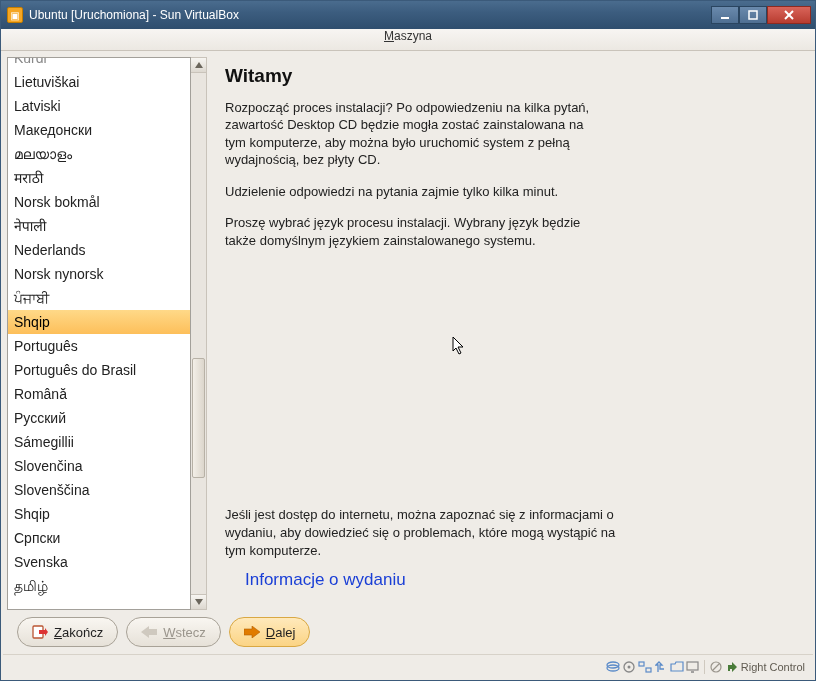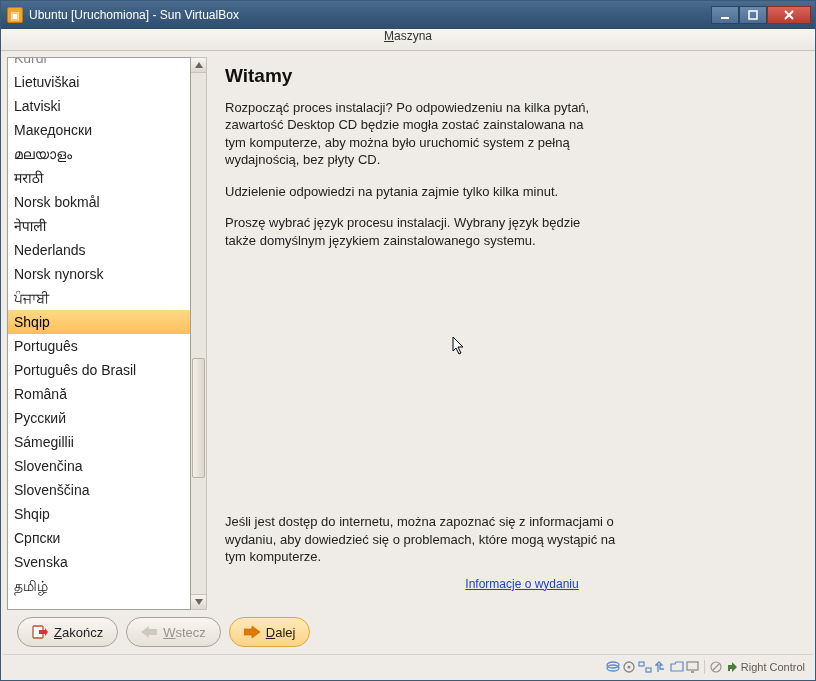--- a/index.html
+++ b/index.html
@@ -136,24 +136,22 @@
   .text-column h1 {
     margin: 0 0 10px 0;
     font-size: 19px;
     font-weight: bold;
     color: #111;
   }
   .text-column p { margin: 0 0 14px 0; max-width: 370px; }
   .spacer { flex: 1; }
   .release-link {
     color: #1a3fd6;
-    text-decoration: underline;
     margin: 4px 0 10px 20px;
-    font-size: 12px;
-    text-align: center;
+    font-size: 17px;
   }
 
   .button-row {
     height: 44px;
     display: flex;
     align-items: center;
     padding: 0 14px;
     gap: 8px;
     border-top: none;
     background: #efece7;

